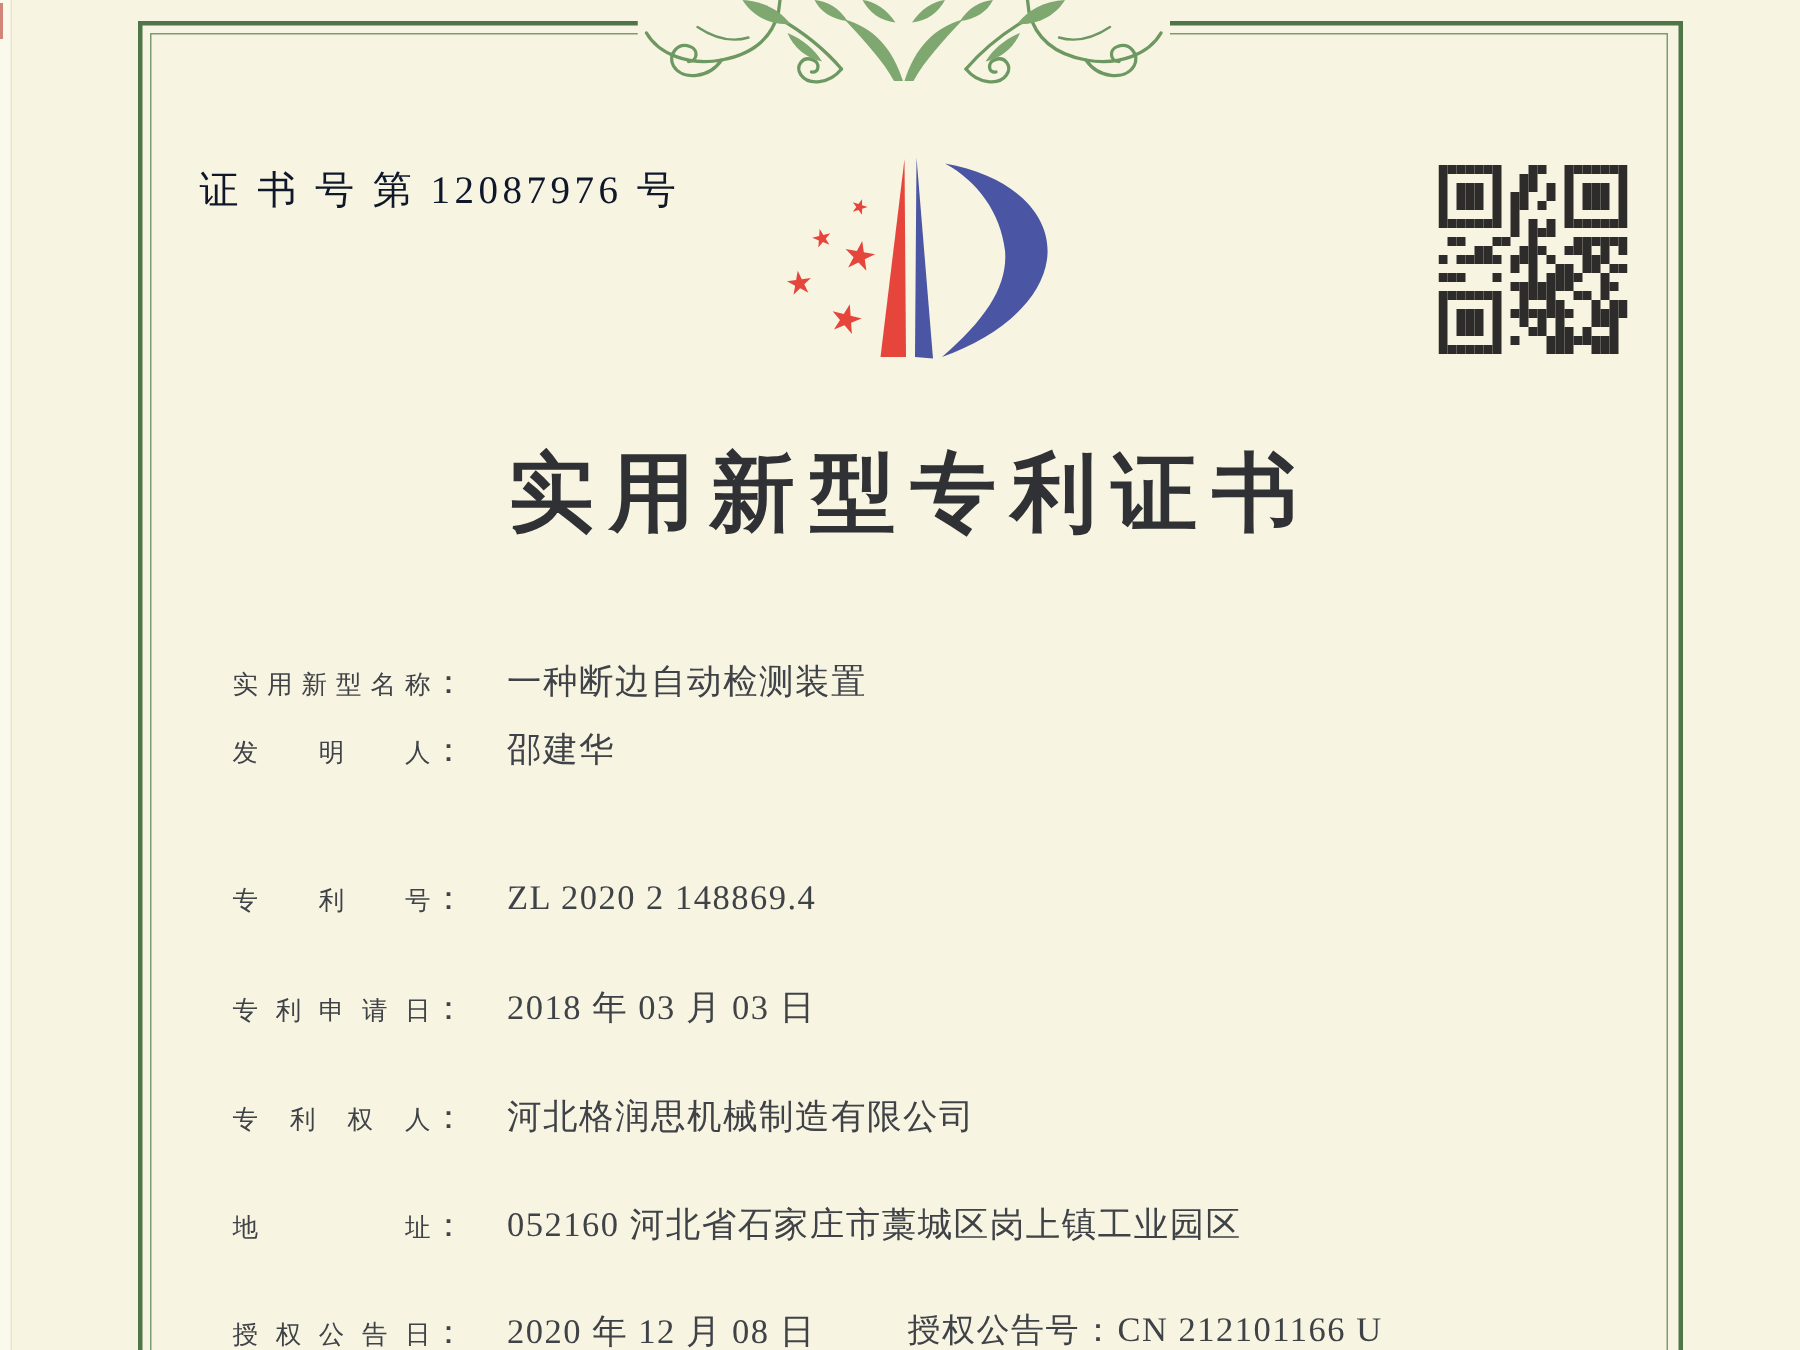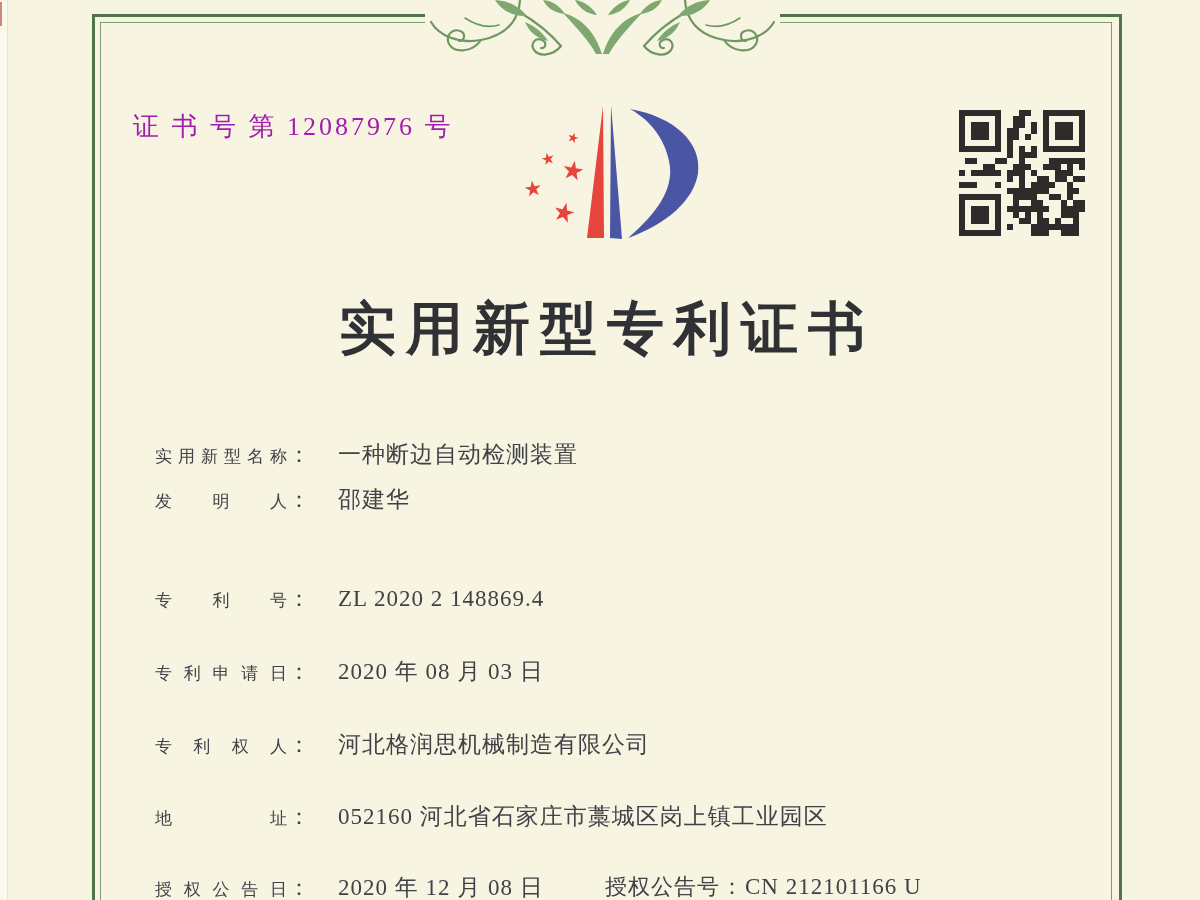--- a/index.html
+++ b/index.html
@@ -47,21 +47,21 @@
     position: absolute;
     left: 425px; top: 0;
     width: 355px; height: 58px;
   }
 
   .cert-no {
     position: absolute;
     left: 133px; top: 109px;
     font-size: 26px;
     letter-spacing: 3px;
-    color: #a21caf;
+    color: #0f172a;
     white-space: pre;
   }
 
   .logo {
     position: absolute;
     left: 515px; top: 100px;
     width: 190px; height: 142px;
   }
 
   .qr {
@@ -408,21 +408,21 @@
   <div class="row" style="top:439px">
     <span class="flabel">实用新型名称</span><span class="fcolon">：</span><span class="fvalue">一种断边自动检测装置</span>
   </div>
   <div class="row" style="top:484px">
     <span class="flabel">发明人</span><span class="fcolon">：</span><span class="fvalue">邵建华</span>
   </div>
   <div class="row" style="top:584px">
     <span class="flabel">专利号</span><span class="fcolon">：</span><span class="fvalue">ZL 2020 2 148869.4</span>
   </div>
   <div class="row" style="top:656px">
-    <span class="flabel">专利申请日</span><span class="fcolon">：</span><span class="fvalue">2020 年 08 月 03 日</span>
+    <span class="flabel">专利申请日</span><span class="fcolon">：</span><span class="fvalue">2018 年 03 月 03 日</span>
   </div>
   <div class="row" style="top:729px">
     <span class="flabel">专利权人</span><span class="fcolon">：</span><span class="fvalue">河北格润思机械制造有限公司</span>
   </div>
   <div class="row" style="top:801px">
     <span class="flabel">地址</span><span class="fcolon">：</span><span class="fvalue">052160  河北省石家庄市藁城区岗上镇工业园区</span>
   </div>
   <div class="row" style="top:872px">
     <span class="flabel">授权公告日</span><span class="fcolon">：</span><span class="fvalue">2020 年 12 月 08 日</span>
   </div>

